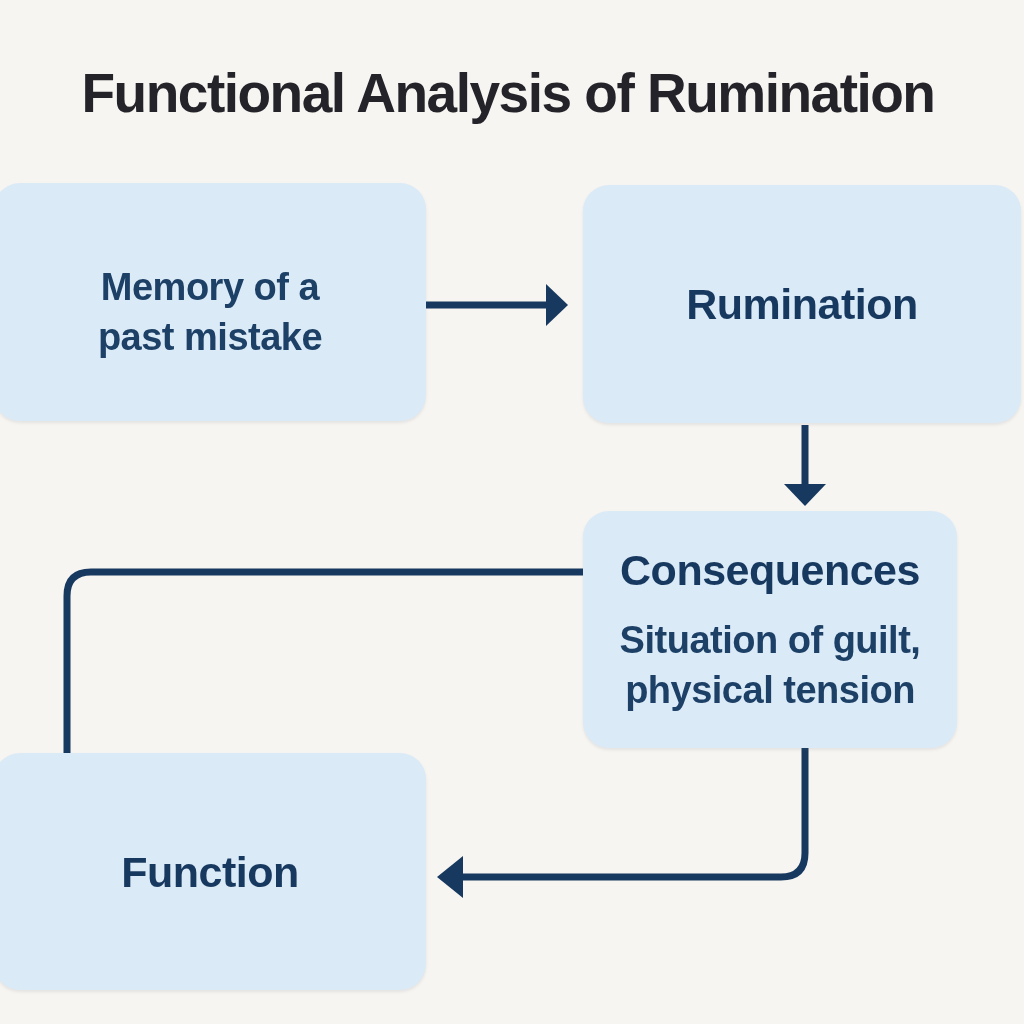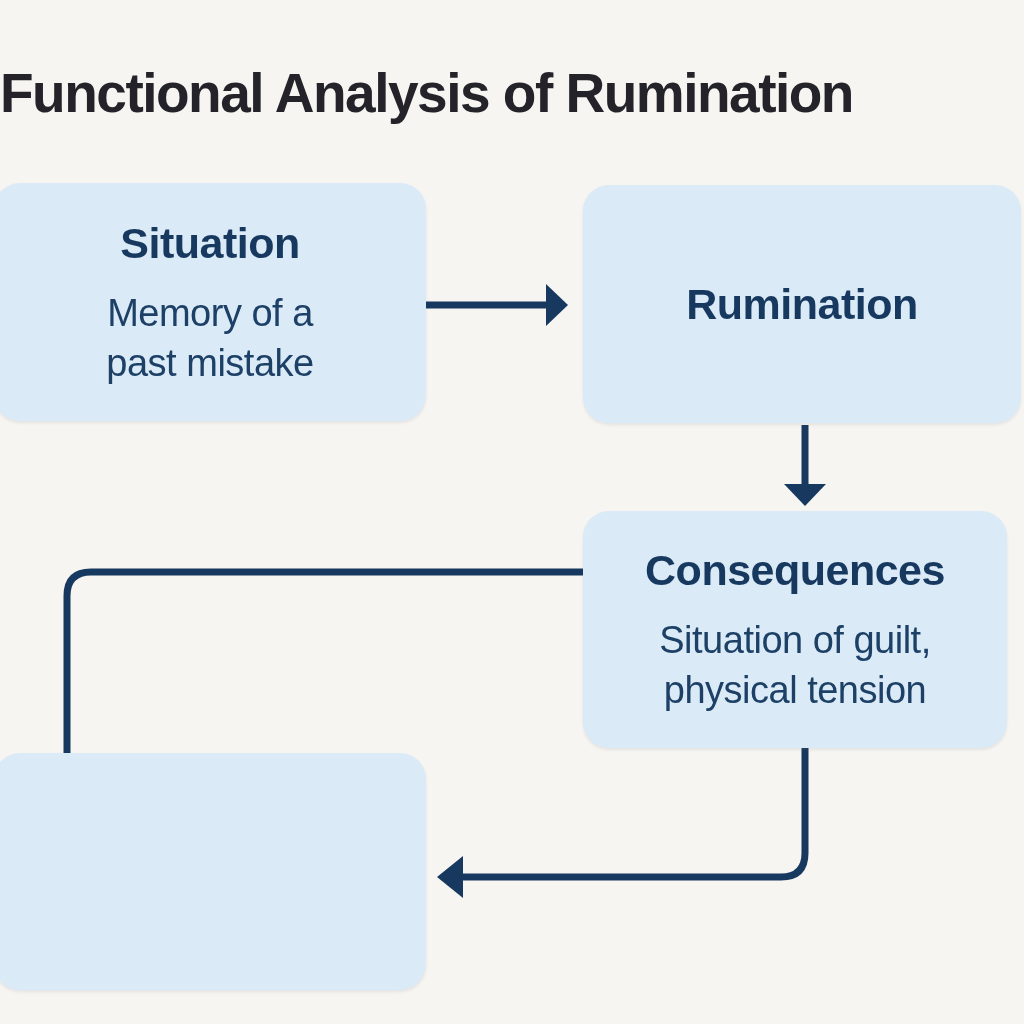--- a/index.html
+++ b/index.html
@@ -13,20 +13,21 @@
     background: var(--background, #f7f5f1);
     overflow: hidden;
     font-family: "Liberation Sans", sans-serif;
   }
   .diagram-title {
     position: absolute;
     top: 64px;
     left: 0;
     width: 1016px;
     margin: 0;
+    text-align: center;
     font-size: 55px;
     font-weight: bold;
     letter-spacing: -1.5px;
     color: var(--title-color, #242329);
     line-height: 58px;
   }
   .box {
     position: absolute;
     background: var(--box-fill, #dbeaf7);
     border-radius: 26px;
@@ -40,29 +41,29 @@
   .box-heading {
     font-size: 43px;
     font-weight: bold;
     color: var(--navy, #17395f);
     line-height: 52px;
     letter-spacing: -0.5px;
   }
   .box-body {
     margin-top: 19px;
     font-size: 38px;
-    font-weight: normal;
+    font-weight: bold;
     color: var(--body-navy, #1d4066);
     line-height: 50px;
     white-space: pre-line;
     letter-spacing: -0.5px;
   }
   .box-situation    { left: -6px;  top: 183px; width: 432px; height: 238px; }
   .box-rumination   { left: 583px; top: 185px; width: 438px; height: 238px; }
-  .box-consequences { left: 583px; top: 511px; width: 424px; height: 237px; text-align: center; }
+  .box-consequences { left: 583px; top: 511px; width: 374px; height: 237px; text-align: center; }
   .box-function     { left: -6px;  top: 753px; width: 432px; height: 237px; }
   .connectors {
     position: absolute;
     left: 0;
     top: 0;
     width: 1024px;
     height: 1024px;
     pointer-events: none;
   }
   .connector-stroke {
@@ -98,31 +99,31 @@
       <path class="connector-stroke" d="M583 572 H91 Q67 572 67 596 V756"></path>
     </g>
 
     <g>
       <path class="connector-stroke" d="M805 748 V853 Q805 877 781 877 H463"></path>
       <polygon class="connector-head" points="463,856 463,898 437,877"></polygon>
     </g>
   </svg>
 
   <div class="box box-situation">
-    <div class="box-heading">Situation</div>
     <div class="box-body">Memory of a
 past mistake</div>
   </div>
 
   <div class="box box-rumination">
     <div class="box-heading">Rumination</div>
   </div>
 
   <div class="box box-consequences">
     <div class="box-heading">Consequences</div>
     <div class="box-body">Situation of guilt,
 physical tension</div>
   </div>
 
   <div class="box box-function">
+    <div class="box-heading">Function</div>
   </div>
 
 </div>
 
 </body></html>

